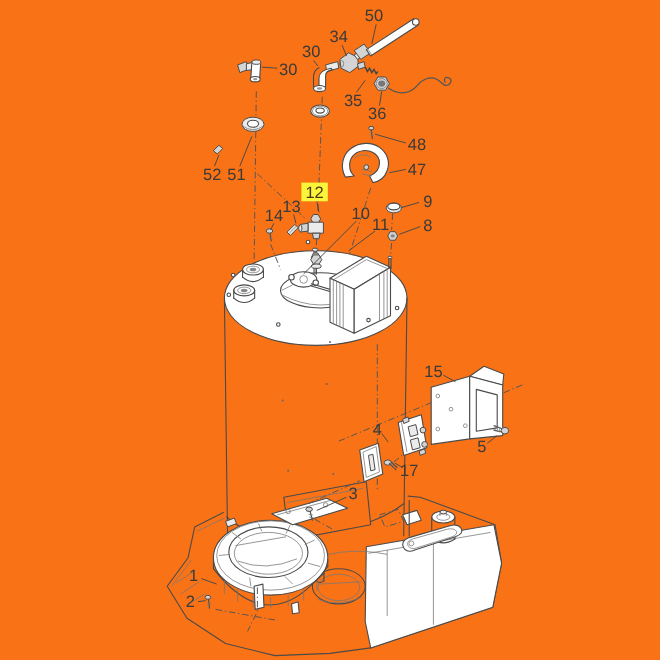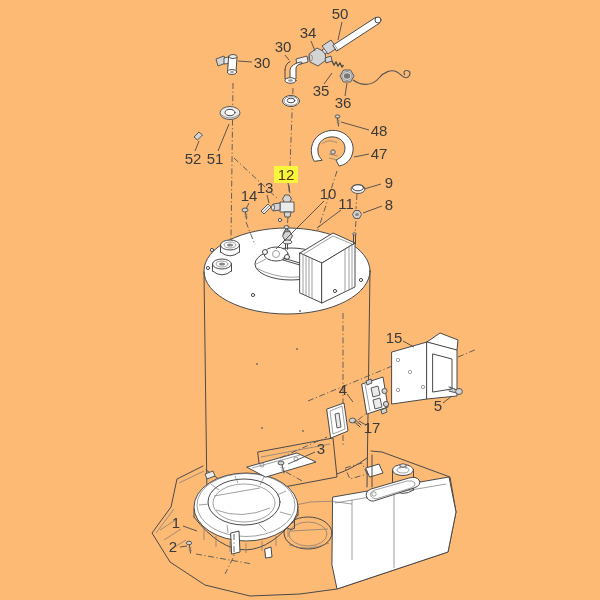--- a/index.html
+++ b/index.html
@@ -1,16 +1,16 @@
 <!DOCTYPE html>
 <html><head>
 <meta charset="utf-8">
 <style>
   html,body{margin:0;padding:0;background:#ffffff;}
-  .stage{width:600px;height:600px;position:relative;background:#fdba74;overflow:hidden;}
+  .stage{width:600px;height:600px;position:relative;background:#f97316;overflow:hidden;}
   svg{display:block;}
   .o{stroke:#4a4a4a;stroke-width:1;fill:none;stroke-linejoin:round;stroke-linecap:round;}
   .ow{stroke:#4a4a4a;stroke-width:1;fill:#ffffff;stroke-linejoin:round;stroke-linecap:round;}
   .og{stroke:#4a4a4a;stroke-width:.9;fill:#d4d4d4;stroke-linejoin:round;}
   .ogl{stroke:#4a4a4a;stroke-width:.9;fill:#ebebeb;stroke-linejoin:round;}
   .t{stroke:#777;stroke-width:.7;fill:none;}
   .dd{stroke:#555;stroke-width:.9;fill:none;stroke-dasharray:6 2.5 1.2 2.5;}
   .leader{stroke:#4a4a4a;stroke-width:.9;fill:none;}
   .plabel{font-family:"Liberation Sans",sans-serif;font-size:15px;text-anchor:middle;}
   .dot{fill:#666;stroke:none;}

